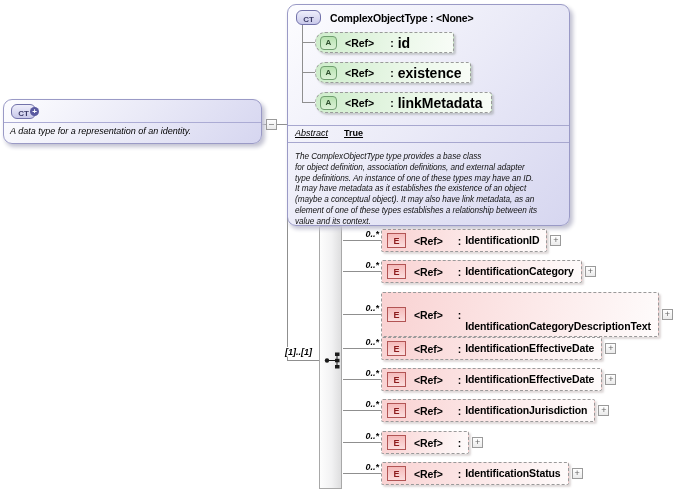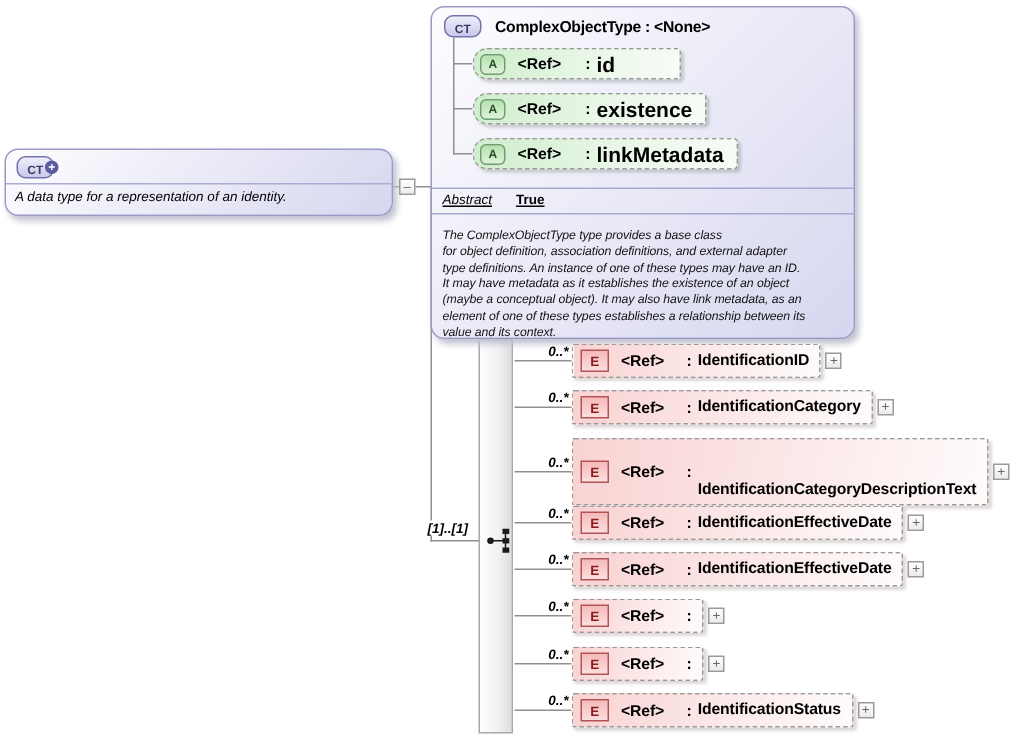--- a/index.html
+++ b/index.html
@@ -239,20 +239,21 @@
 
   <div class="elem r6">
     <div class="lead">
       <span class="occurs">0..*</span>
       <div class="line"></div>
     </div>
     <div class="ebox">
       <span class="e-icon">E</span>
       <span class="e-ref">&lt;Ref&gt;</span>
       <span class="e-colon">:</span>
+      <span class="e-name">IdentificationJurisdiction</span>
     </div>
     <div class="sq-btn plus">+</div>
   </div>
 
   <div class="elem r7">
     <div class="lead">
       <span class="occurs">0..*</span>
       <div class="line"></div>
     </div>
     <div class="ebox">

